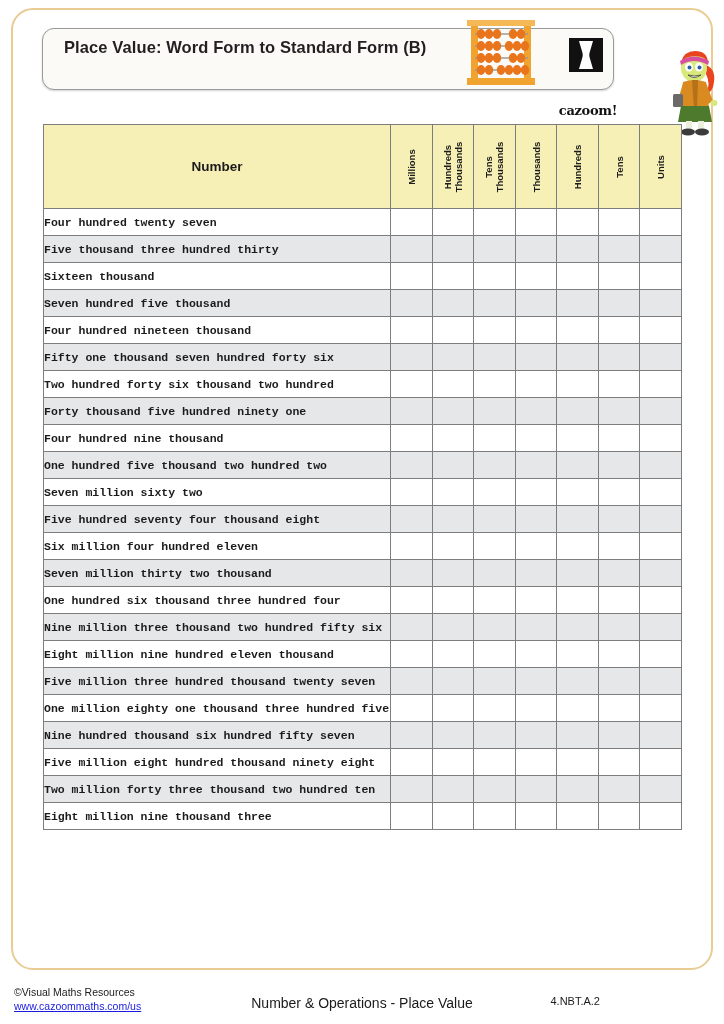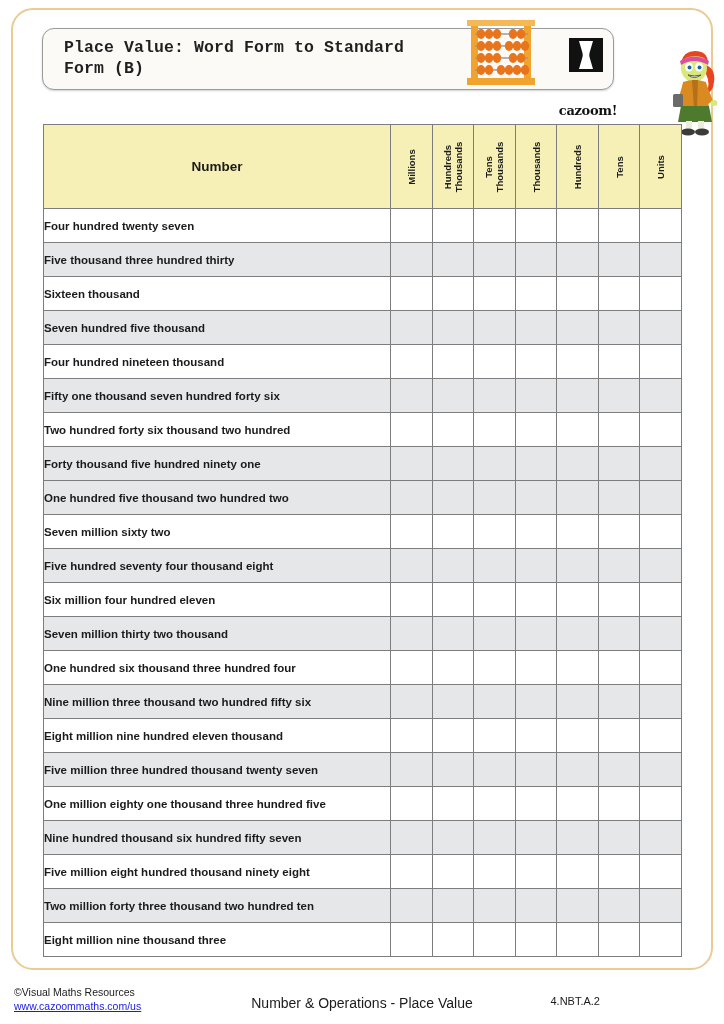--- a/index.html
+++ b/index.html
@@ -57,21 +57,20 @@
   .title-text {
     position: absolute;
     left: 22px;
     top: 9px;
     width: 380px;
     font-size: 16.5px;
     font-weight: bold;
     color: #231f20;
     line-height: 21px;
     letter-spacing: 0.1px;
-    font-family: Liberation Mono, monospace;
   }
 
   
   .abacus {
     position: absolute;
     left: 417px;
     top: -10px;
     width: 84px;
     height: 72px;
   }
@@ -159,21 +158,21 @@
     left: 50%;
     top: 50%;
     transform: translate(-50%, -50%) rotate(-90deg);
     white-space: nowrap;
     font-size: 9.5px;
     font-weight: bold;
     color: #1b1b1b;
     line-height: 11px;
     text-align: center;
   }
-  tbody tr { height: 34px; }
+  tbody tr { height: 27px; font-family: Liberation Mono, monospace; }
   tbody tr.odd td { background: #ffffff; }
   tbody tr.even td { background: #e6e7e9; }
   td.label {
     padding-left: 12px;
     font-size: 11.5px;
     font-weight: bold;
     color: #1b1b1b;
     vertical-align: middle;
   }
   td.cell { width: 41.5px; }
@@ -421,20 +420,30 @@
           <tr class="even">
             <td class="label">Forty thousand five hundred ninety one</td>
             <td class="cell"></td>
             <td class="cell"></td>
             <td class="cell"></td>
             <td class="cell"></td>
             <td class="cell"></td>
             <td class="cell"></td>
             <td class="cell"></td>
           </tr>
+          <tr class="odd">
+            <td class="label">Four hundred nine thousand</td>
+            <td class="cell"></td>
+            <td class="cell"></td>
+            <td class="cell"></td>
+            <td class="cell"></td>
+            <td class="cell"></td>
+            <td class="cell"></td>
+            <td class="cell"></td>
+          </tr>
           <tr class="even">
             <td class="label">One hundred five thousand two hundred two</td>
             <td class="cell"></td>
             <td class="cell"></td>
             <td class="cell"></td>
             <td class="cell"></td>
             <td class="cell"></td>
             <td class="cell"></td>
             <td class="cell"></td>
           </tr>

